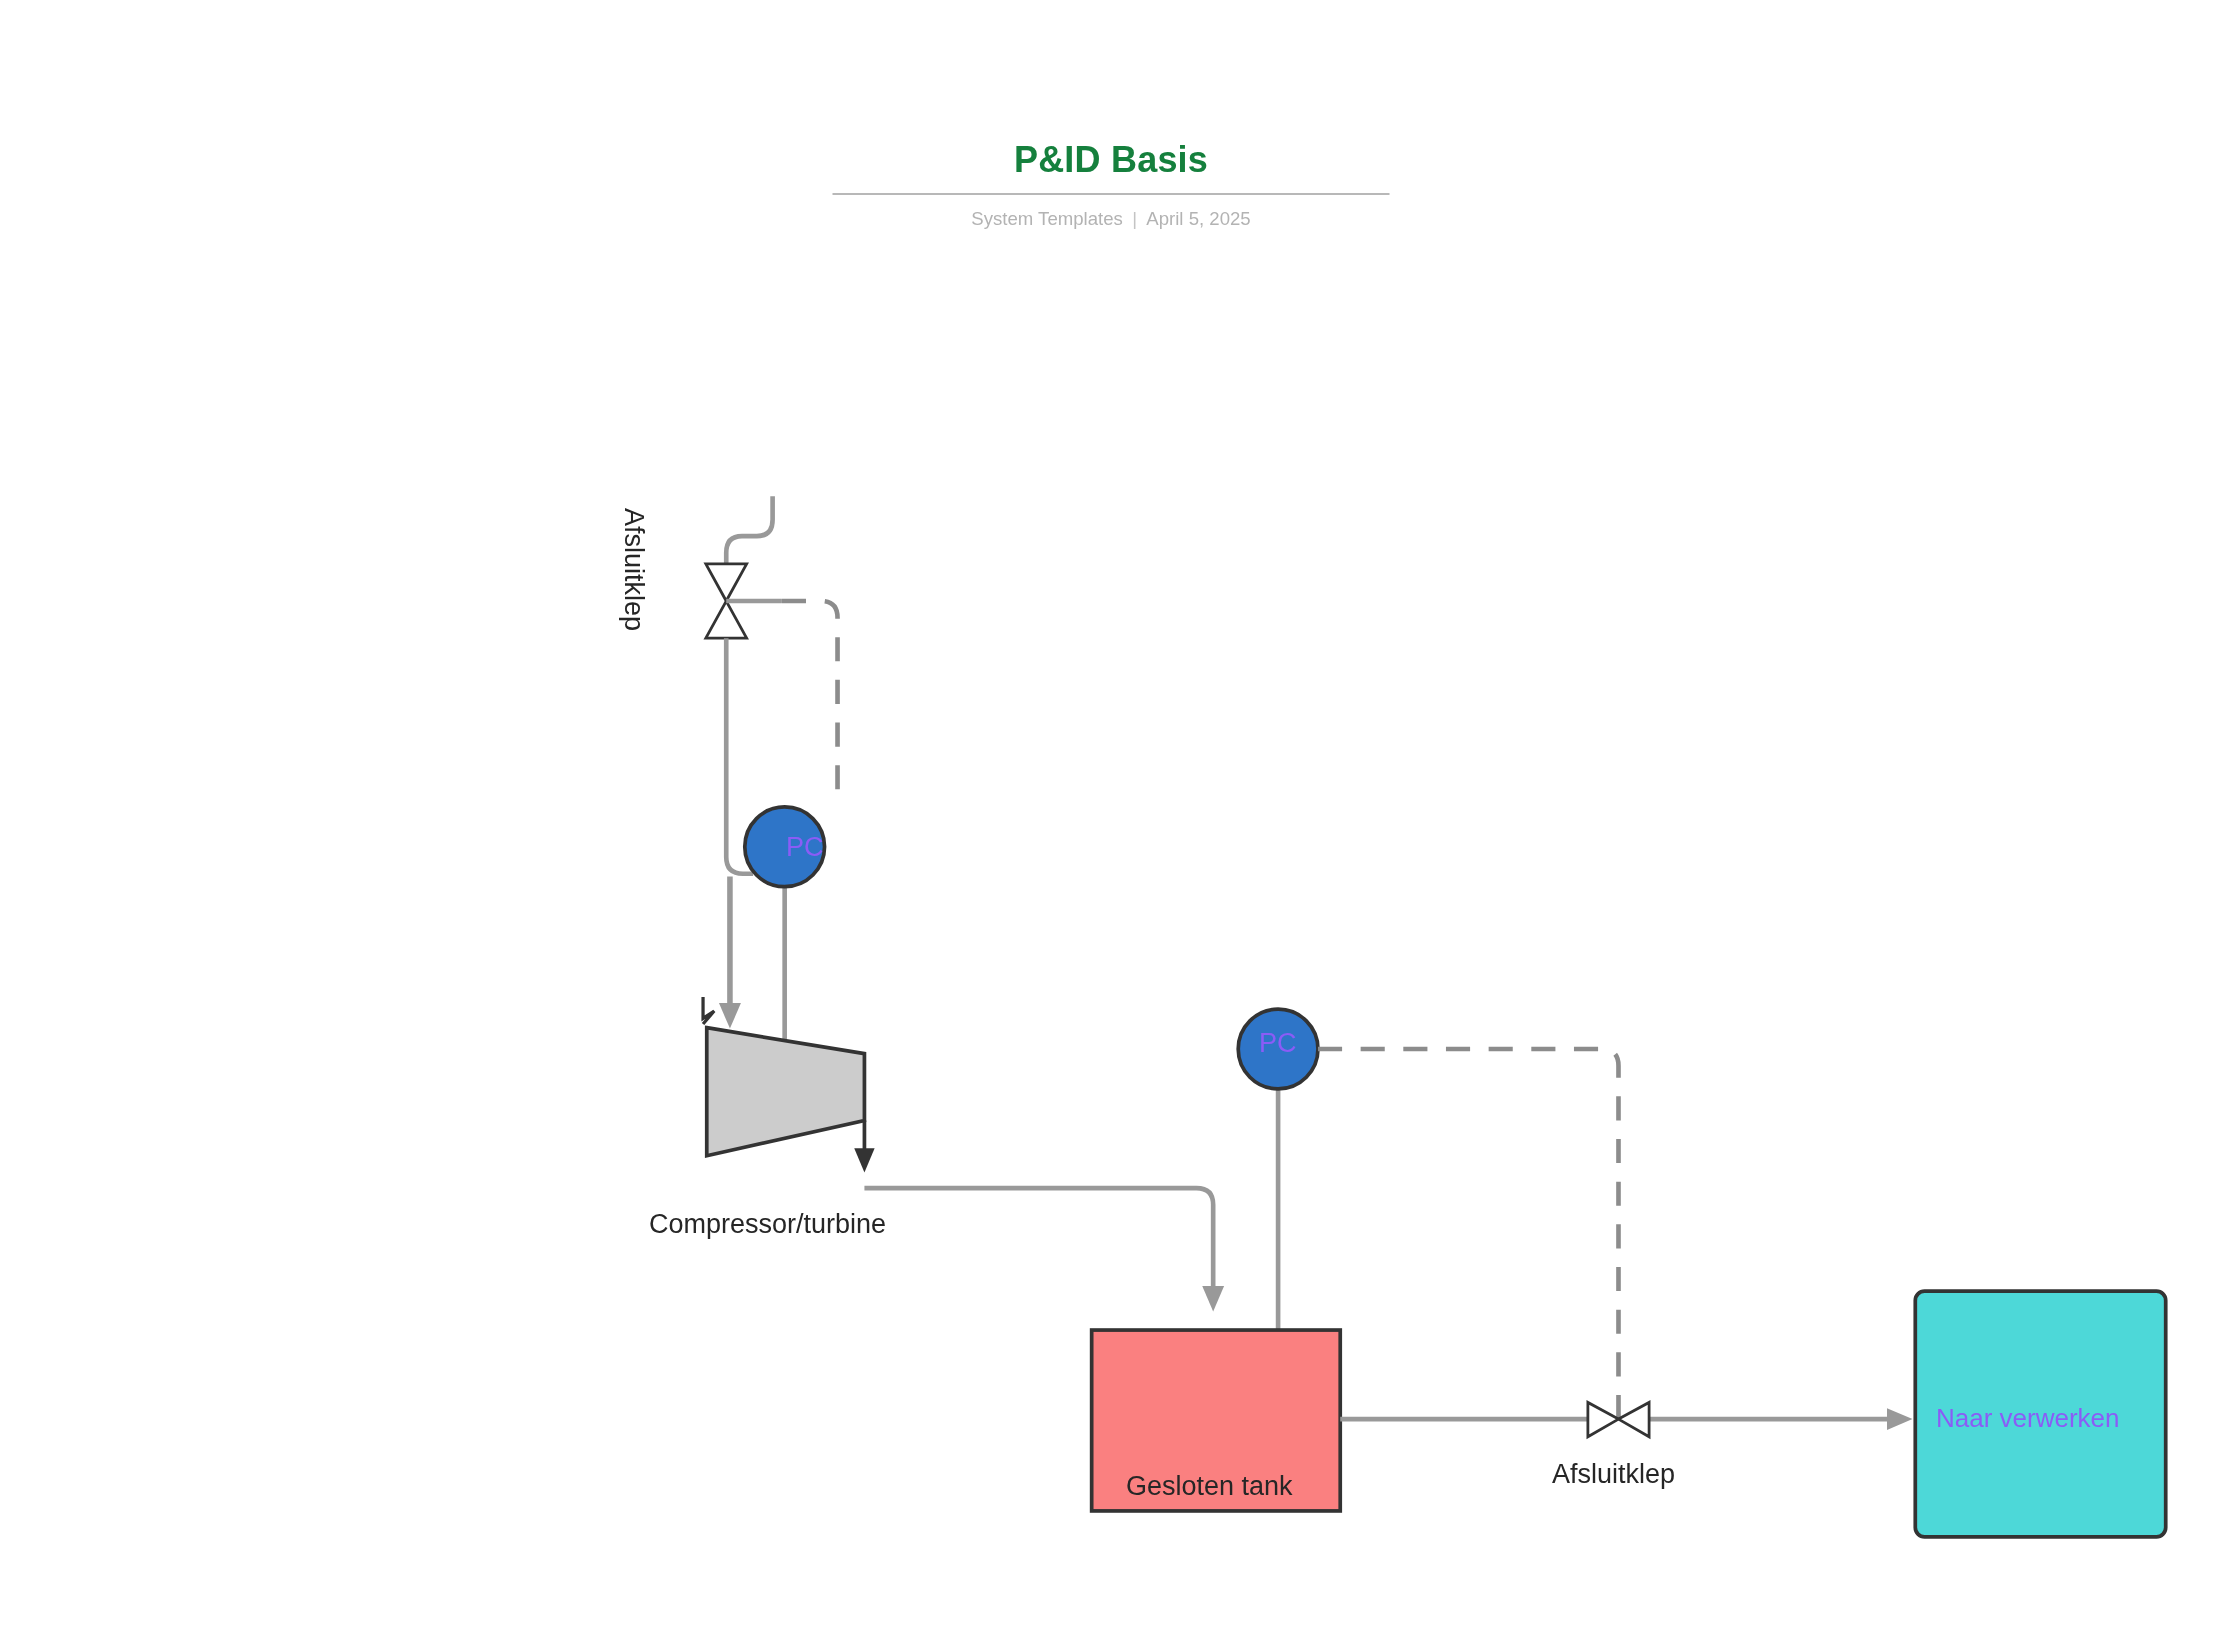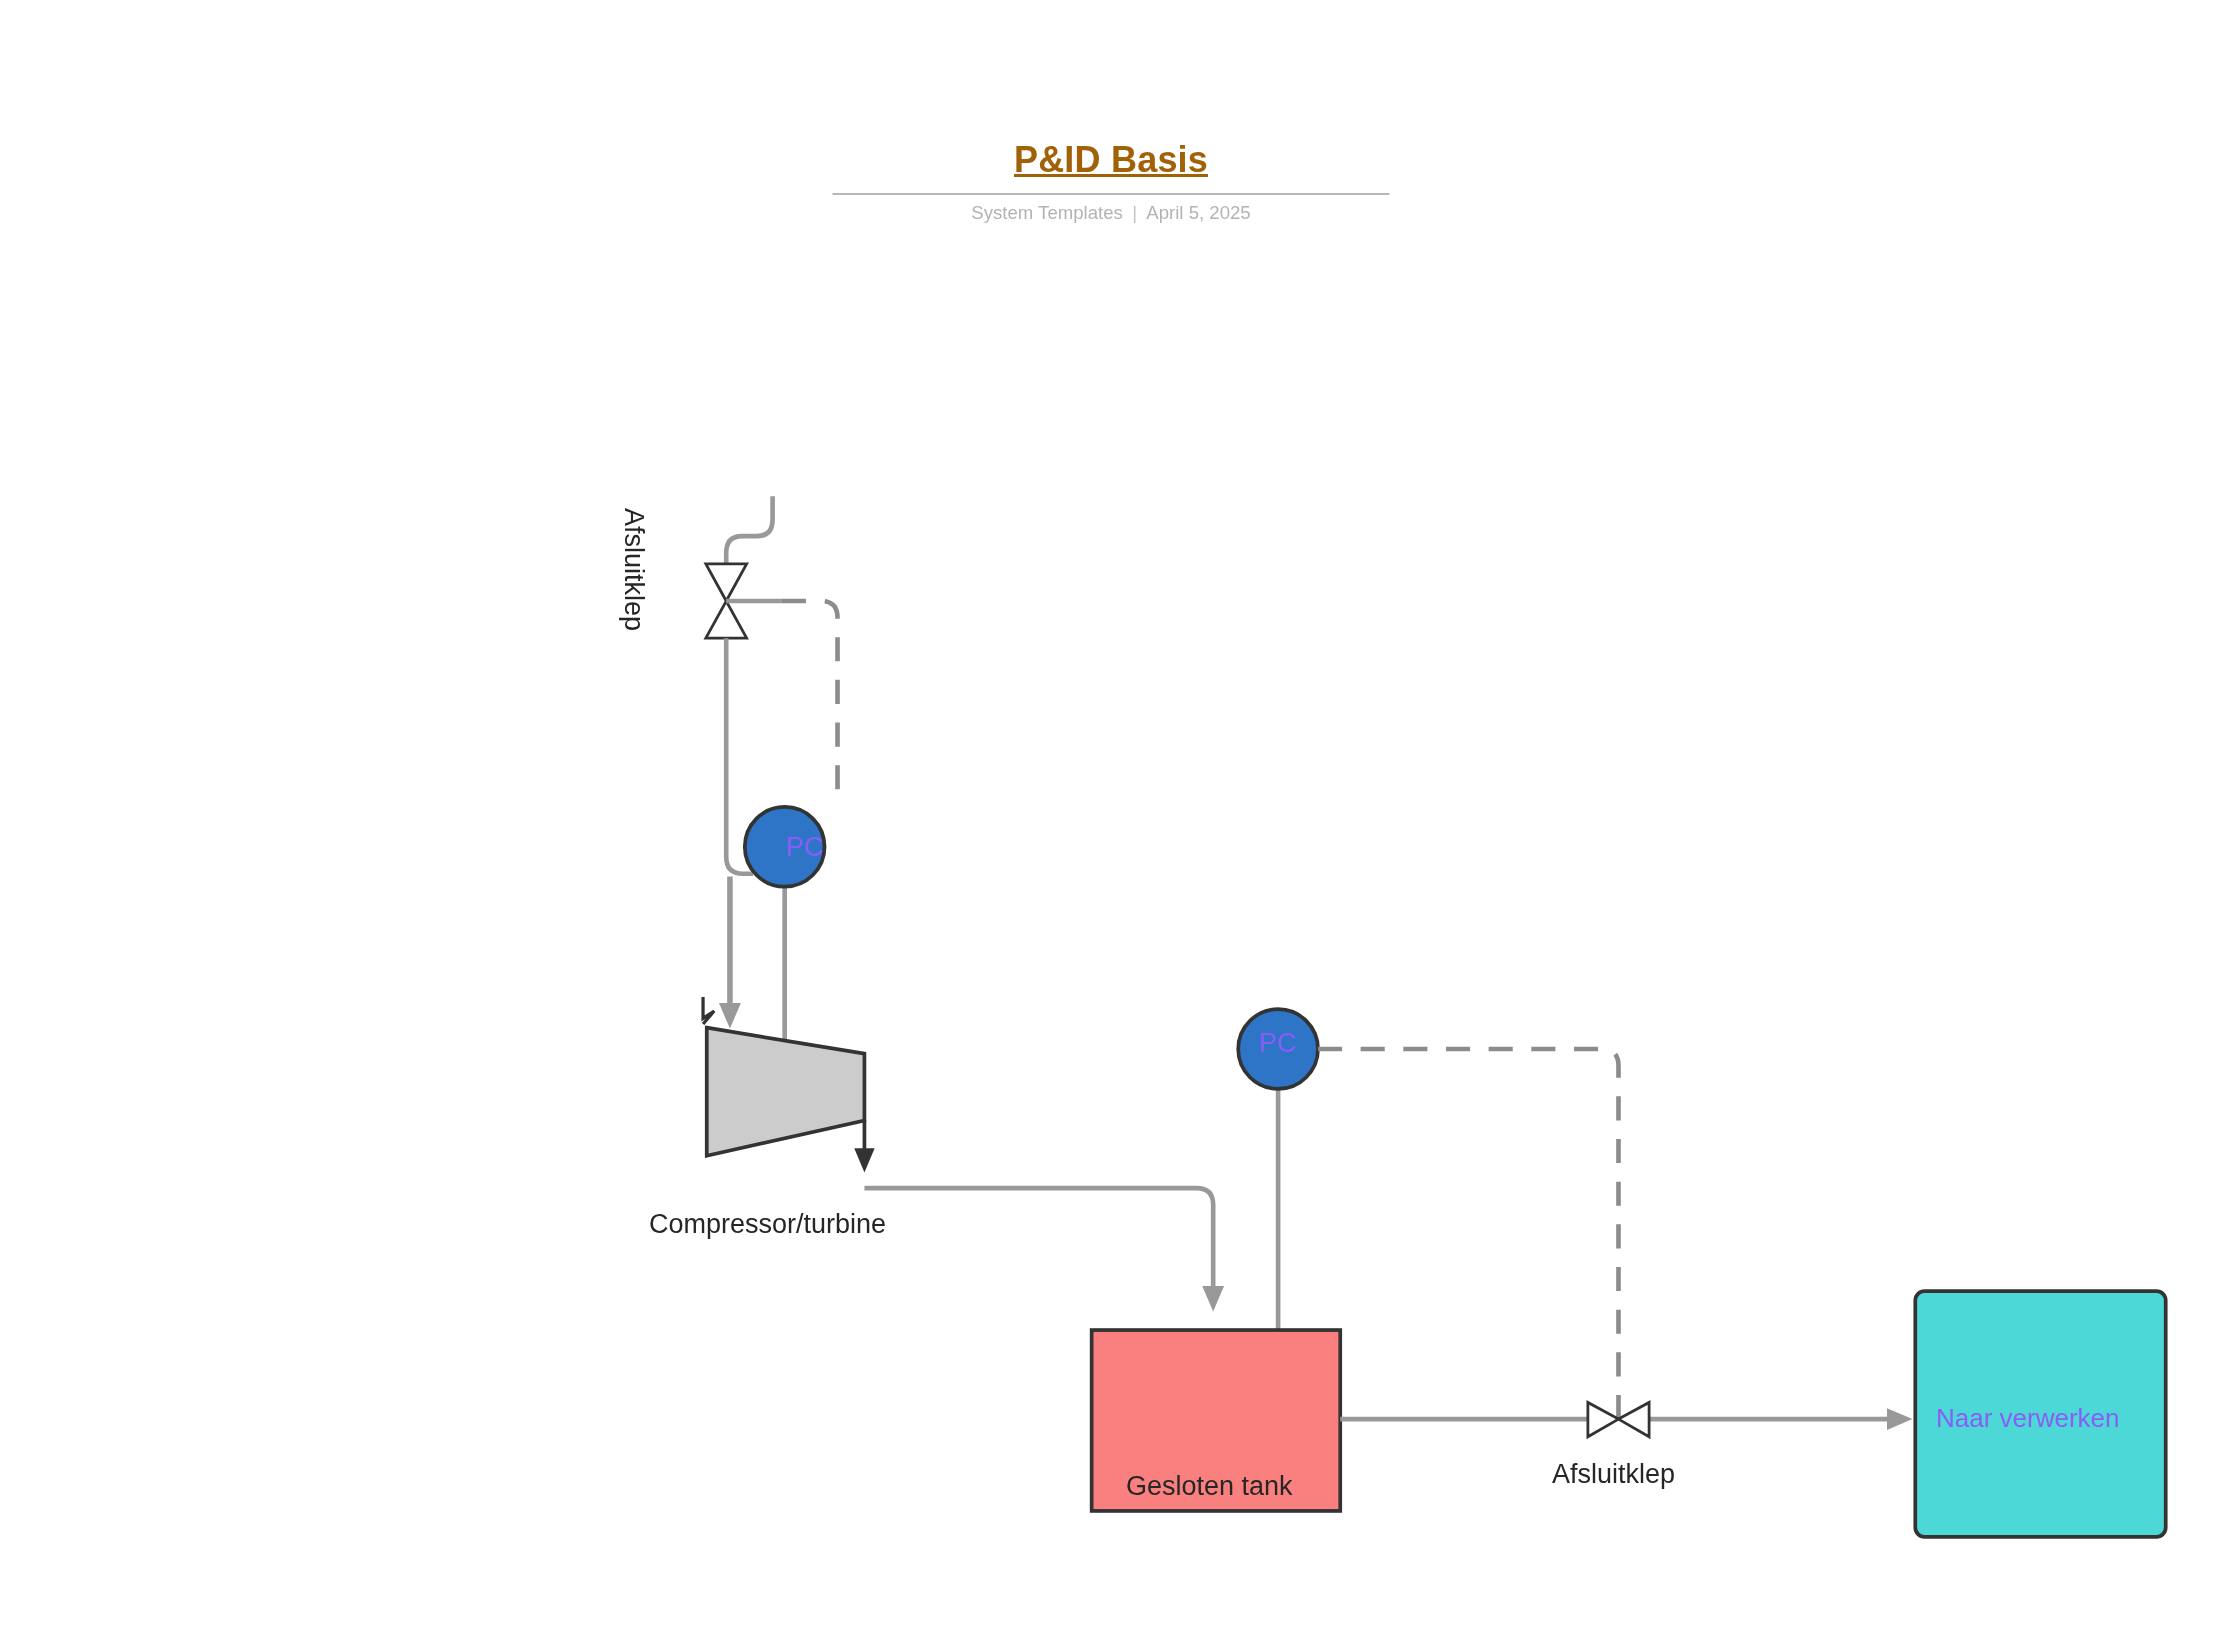--- a/index.html
+++ b/index.html
@@ -20,34 +20,33 @@
     position: absolute;
     left: 1111px;
     top: 139px;
     transform: translateX(-50%);
     width: 575px;
     text-align: center;
   }
   #doc-title {
     font-size: 36px;
     font-weight: bold;
-    color: #a16207;
+    color: #15803d;
     letter-spacing: 0.2px;
     line-height: 1.15;
     white-space: nowrap;
-    text-decoration: underline;
   }
   #title-rule {
     width: 557px;
     height: 1.9px;
     background: #b8b8b8;
     margin: 13px auto 0 auto;
   }
   #subtitle {
-    margin-top: 7px;
+    margin-top: 13px;
     font-size: 18.6px;
     color: #b3b3b3;
     white-space: nowrap;
   }
   #subtitle .sep {
     display: inline-block;
     margin: 0 9.3px;
     color: #c4c4c4;
   }
 

